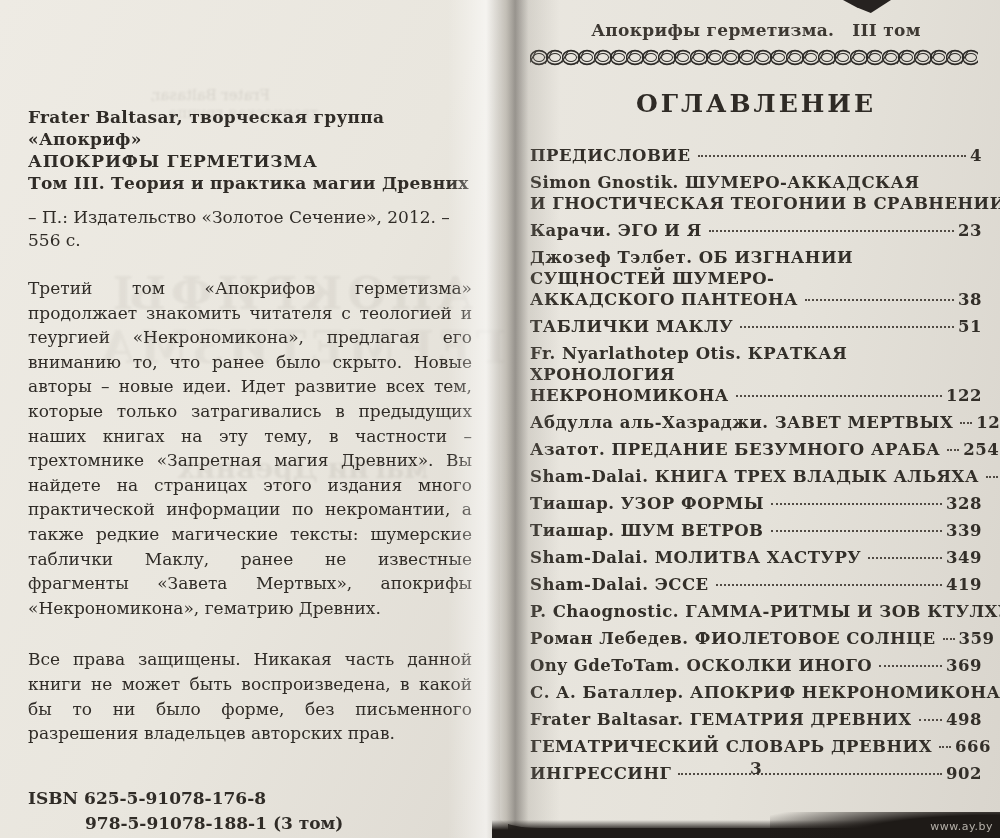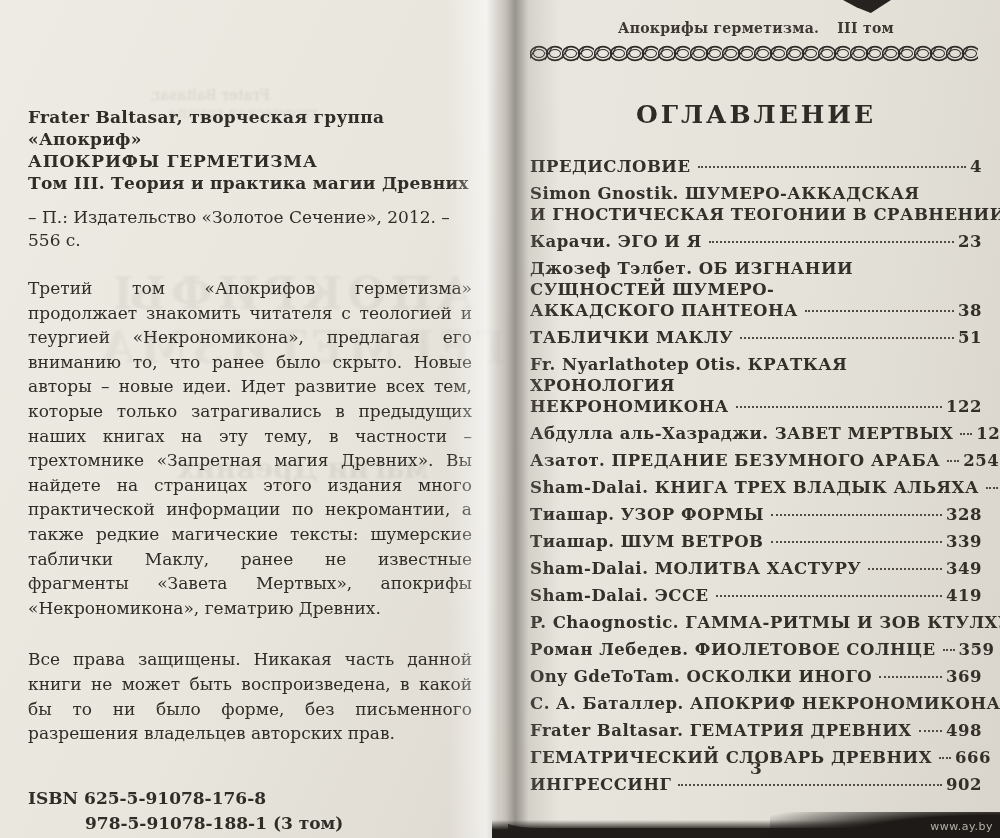--- a/index.html
+++ b/index.html
@@ -75,25 +75,25 @@
   .g4{left:96px;top:322px;font-size:44px;letter-spacing:4px;opacity:0.055;font-weight:700;}
   .g5{left:178px;top:452px;font-size:28px;opacity:0.09;font-weight:600;}
 
   
   .rp{
     position:absolute;left:530px;top:0;width:452px;z-index:3;
     color:#332f29;
   }
   .running-head{
     margin-top:20px;display:flex;justify-content:center;gap:18px;
-    font-size:14px;font-weight:600;color:#3d3832;letter-spacing:0.3px;
+    font-size:17px;font-weight:600;color:#3d3832;letter-spacing:0.3px;
   }
   .chain{display:block;margin-top:7px;width:448px;height:21px;}
   .toc-heading{
-    margin-top:36px;text-align:center;
+    margin-top:21px;text-align:center;
     font-size:25px;font-weight:700;letter-spacing:3px;color:#2f2b26;
   }
   .toc{margin-top:27px;}
   .toc-entry{margin-bottom:6px;font-size:16.5px;font-weight:600;letter-spacing:0.5px;line-height:21px;}
   .toc-pre:empty{display:none;}
   .toc-lastline{display:flex;align-items:baseline;}
   .toc-text{white-space:nowrap;}
   .toc-leader{
     flex:1;min-width:12px;margin:0 4px 0 7px;
     border-bottom:2.4px dotted #514b44;transform:translateY(-4px);

